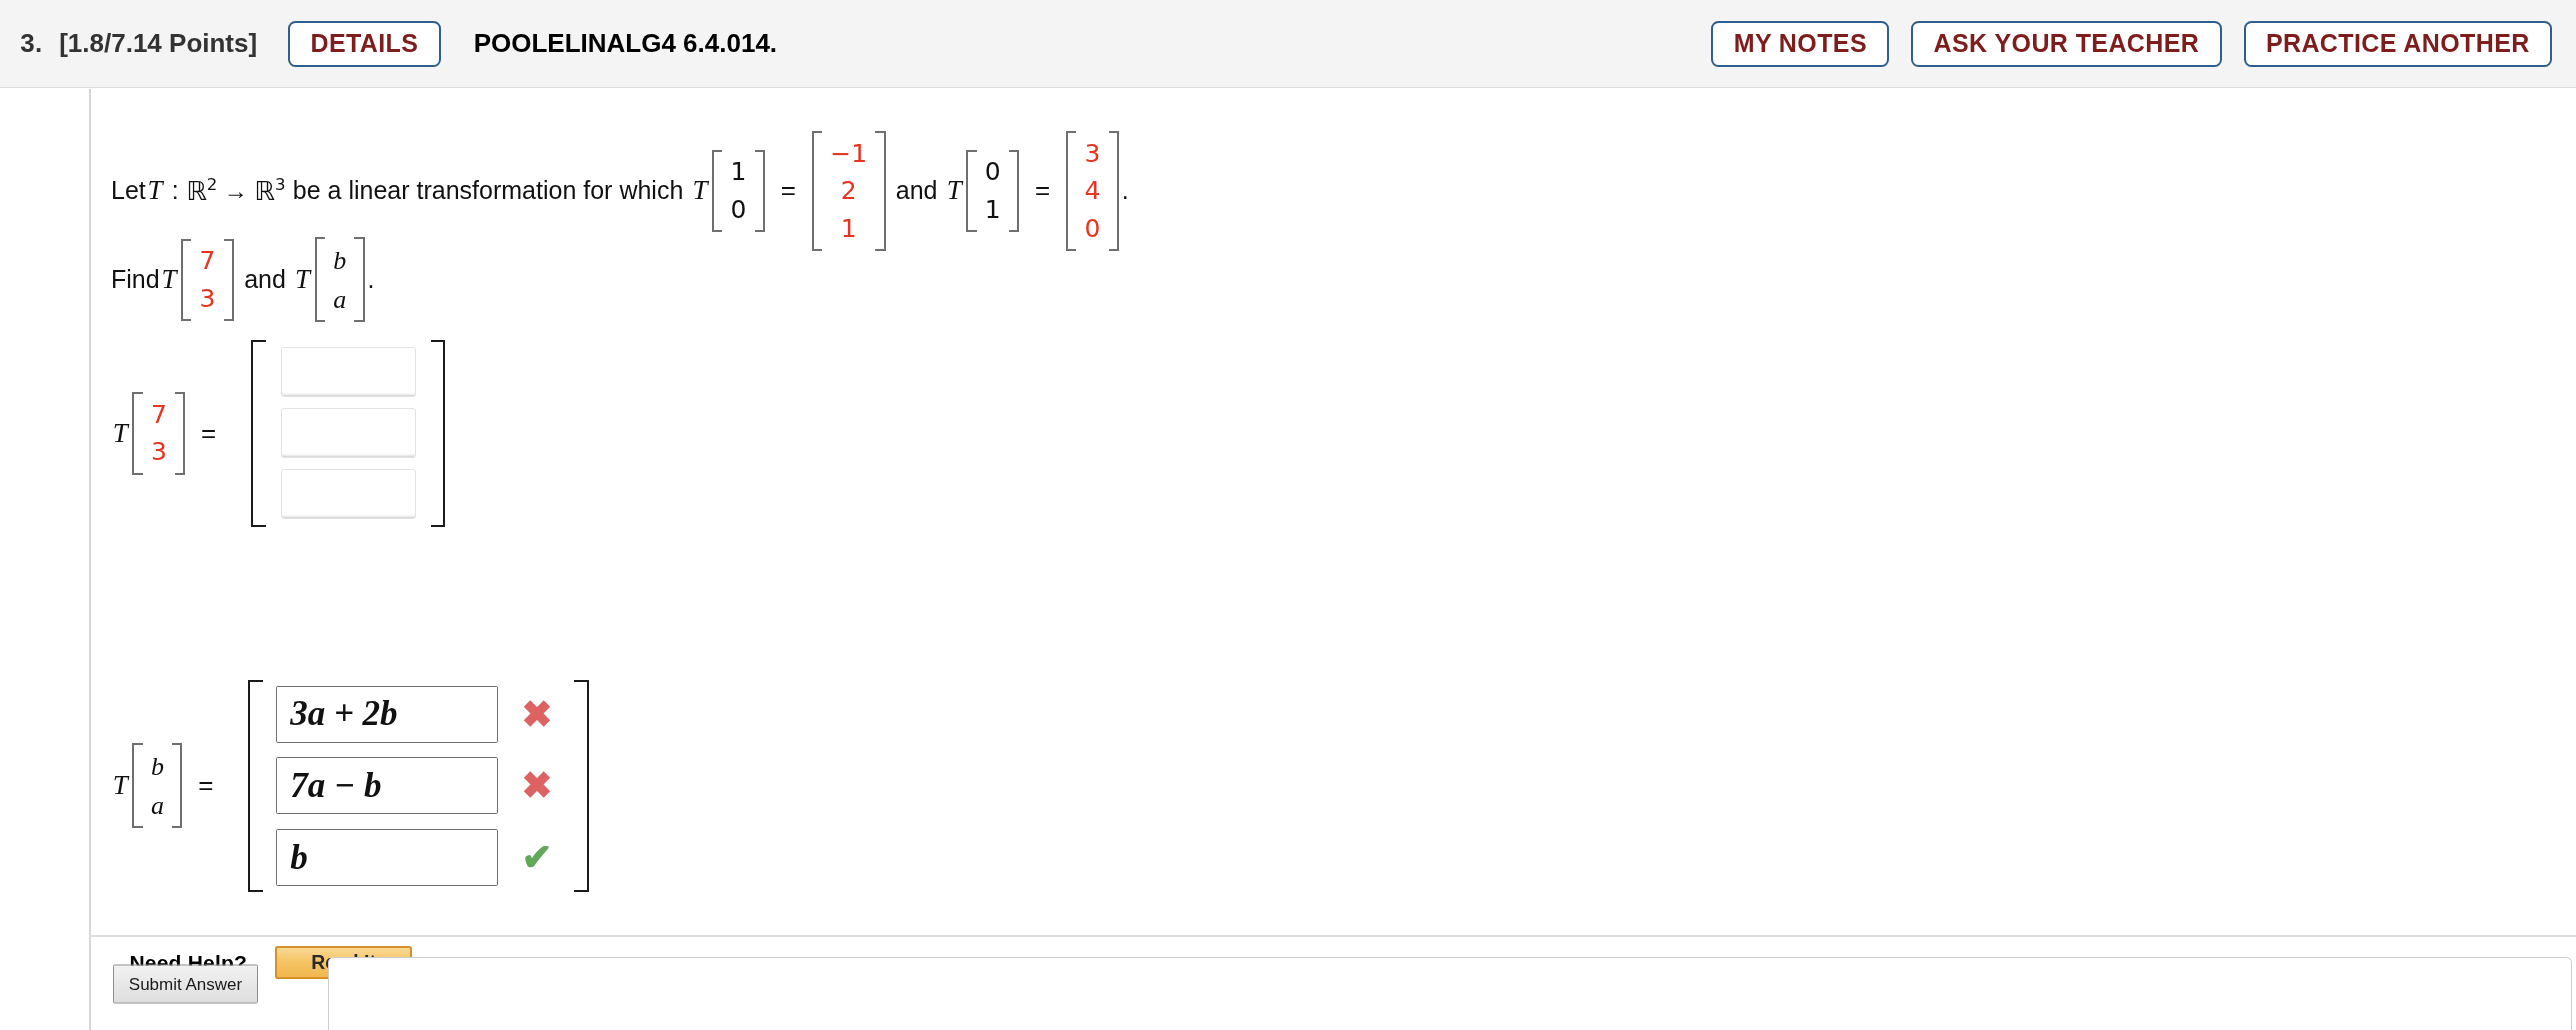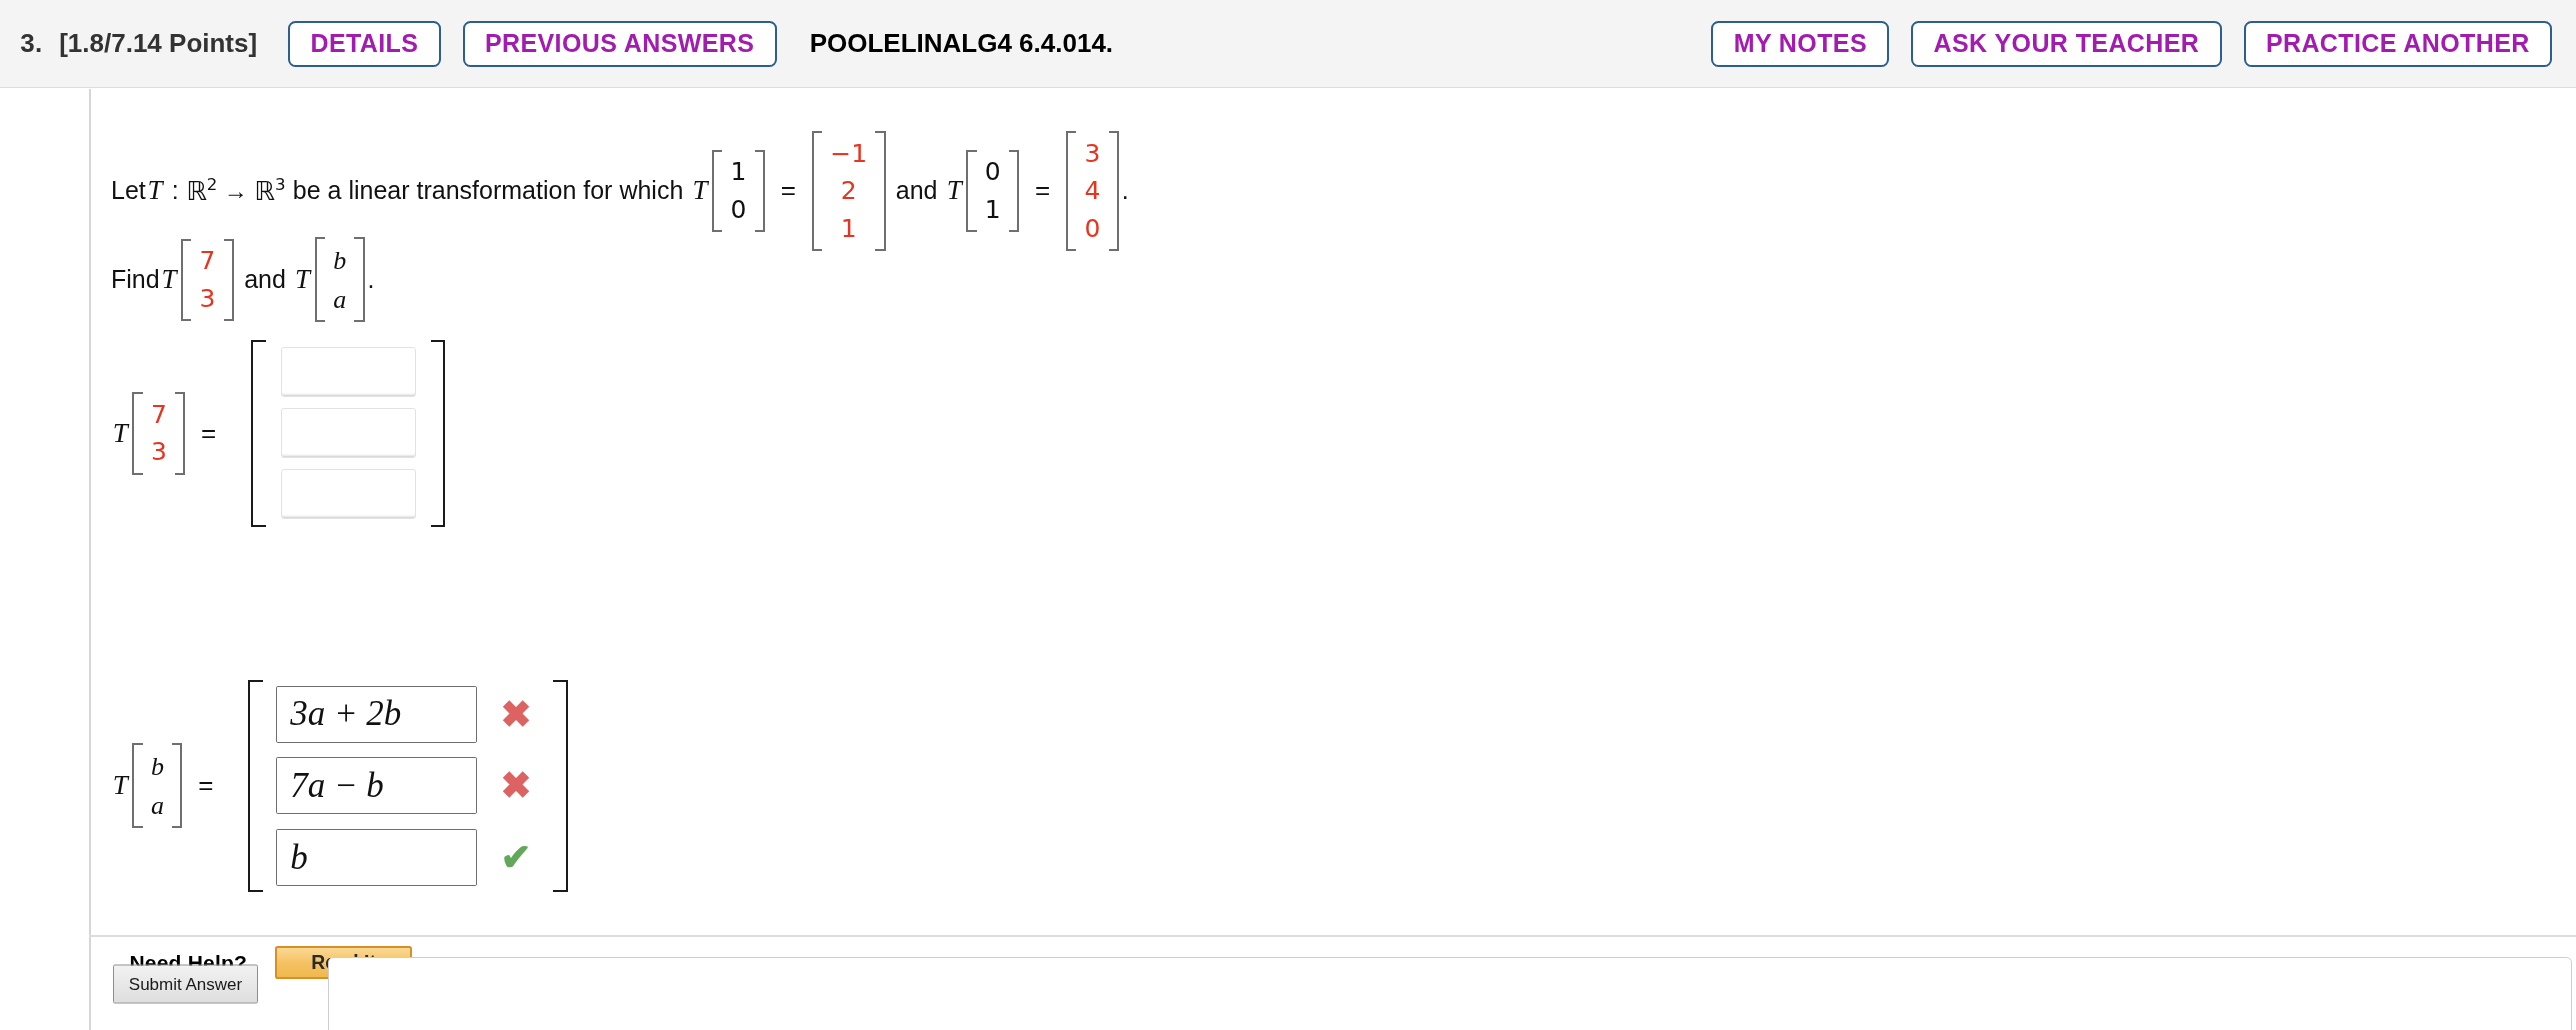--- a/index.html
+++ b/index.html
@@ -45,21 +45,21 @@
   }
   .hbtn {
     display: inline-flex;
     align-items: center;
     justify-content: center;
     height: 46px;
     padding: 0 20.3px;
     border: 2.8px solid #2c5f8f;
     border-radius: 7.4px;
     background: #ffffff;
-    color: #a21caf;
+    color: #7f1d1d;
     font-size: 25px;
     font-weight: bold;
     letter-spacing: 0.4px;
     white-space: nowrap;
     box-sizing: border-box;
     cursor: pointer;
   }
   .hbtn.details { margin-left: 31px; }
   .hbtn.prev { margin-left: 22px; }
   .q-code {
@@ -190,33 +190,34 @@
   .ansinput {
     width: 135px;
     height: 50px;
     border: 1.8px solid #e2e2e2;
     border-radius: 2.8px;
     background: #ffffff;
     box-shadow: inset 0 -3.7px 2.8px -2.8px rgba(0,0,0,0.22);
     box-sizing: border-box;
   }
   .ansinput.filled {
-    width: 201px;
+    width: 222px;
     height: 57px;
     border: 1.8px solid #6e6e6e;
     border-radius: 1.8px;
     box-shadow: none;
     display: flex;
     align-items: center;
     padding-left: 13px;
     font-family: "Liberation Serif", serif;
     font-style: italic;
     font-size: 35px;
     color: #111111;
     box-sizing: border-box;
+    font-weight: bold;
   }
   .stack2 { gap: 14.8px; padding: 5.5px 13px; }
   .answerrow { display: flex; align-items: center; }
   .mark {
     width: 48px;
     text-align: center;
     font-size: 37px;
     font-weight: bold;
     margin-left: 14.8px;
     line-height: 1;
@@ -293,21 +294,20 @@
     box-sizing: border-box;
   }
 </style>
 </head>
 <body>
 
 <div class="qheader">
   <span class="q-num">3.</span>
   <span class="q-points">[1.8/7.14 Points]</span>
   <span class="hbtn details">DETAILS</span>
-  <span class="hbtn prev">PREVIOUS ANSWERS</span>
   <span class="q-code">POOLELINALG4 6.4.014.</span>
   <span class="hright">
     <span class="hbtn">MY NOTES</span>
     <span class="hbtn">ASK YOUR TEACHER</span>
     <span class="hbtn">PRACTICE ANOTHER</span>
   </span>
 </div>
 
 <div class="gutter-rule"></div>
 

